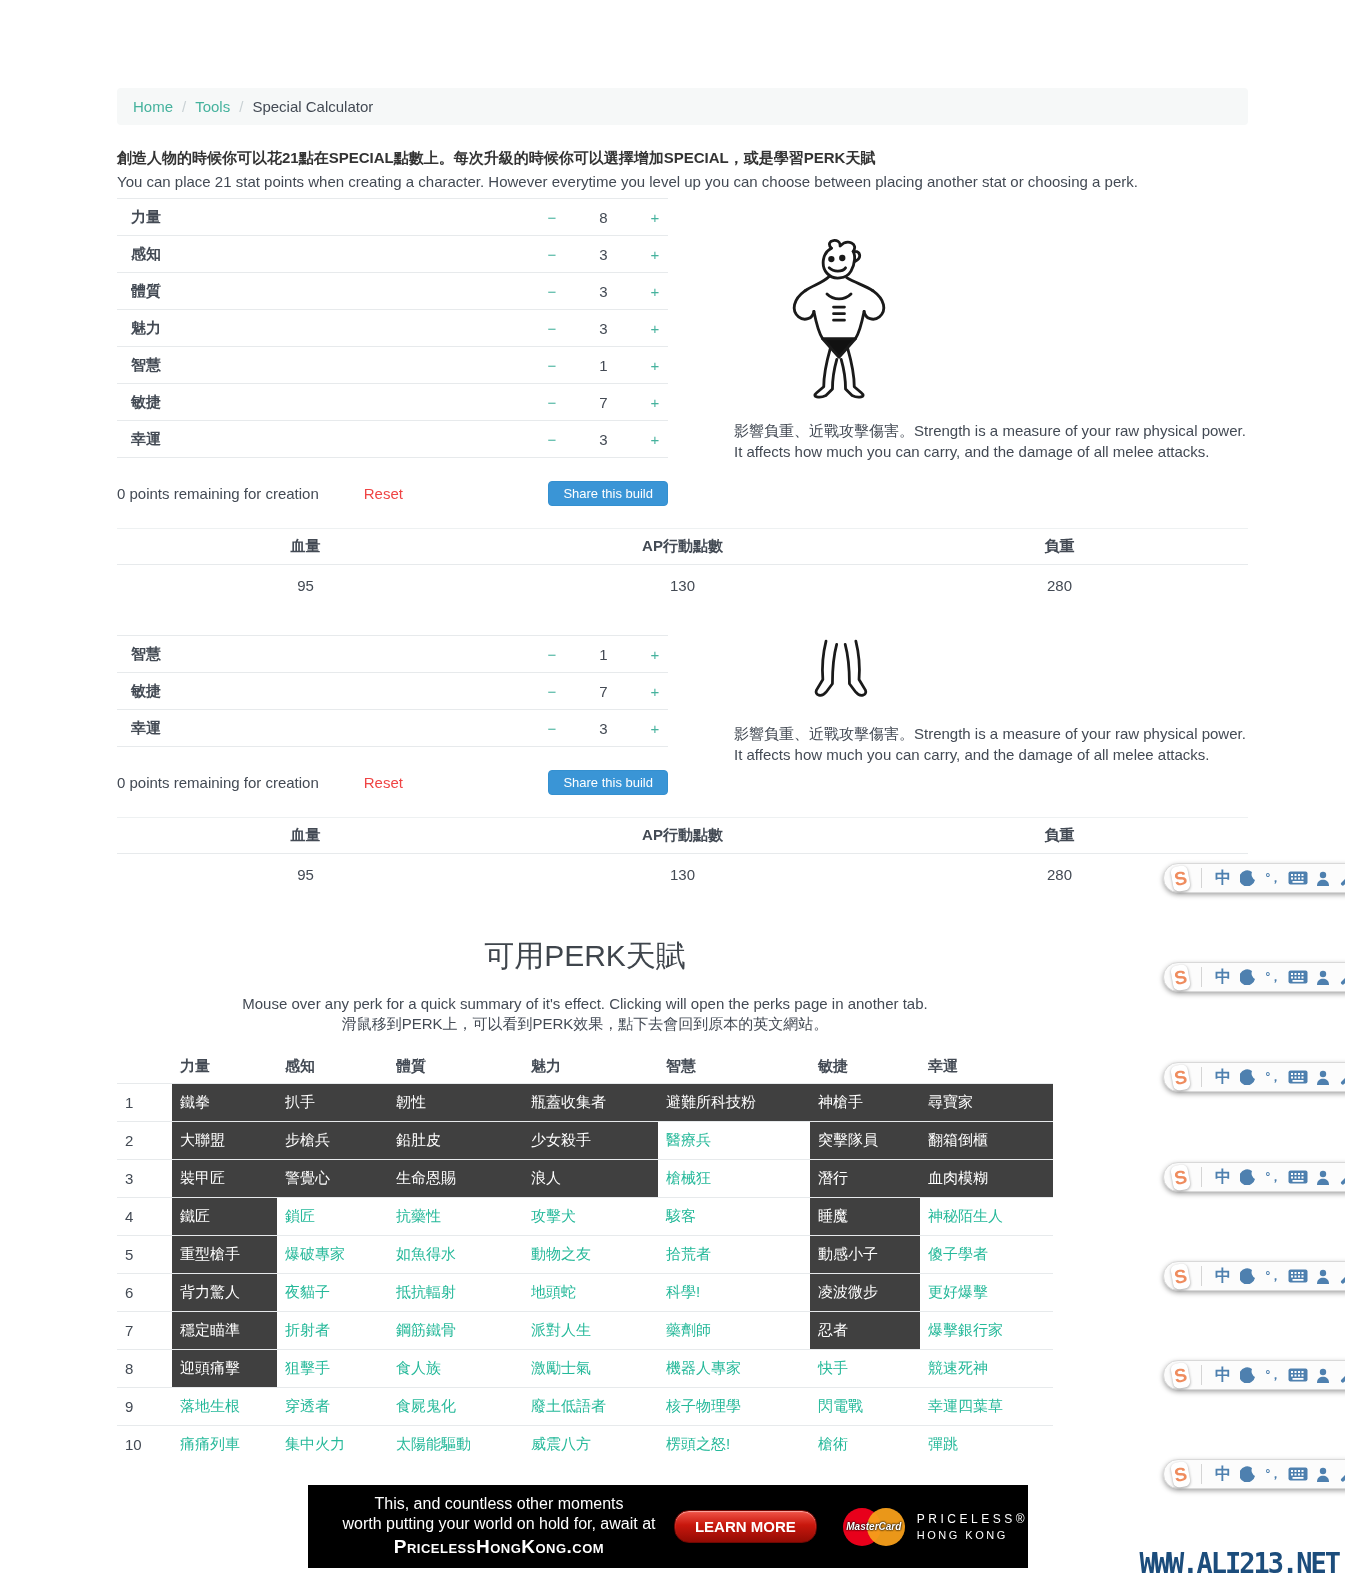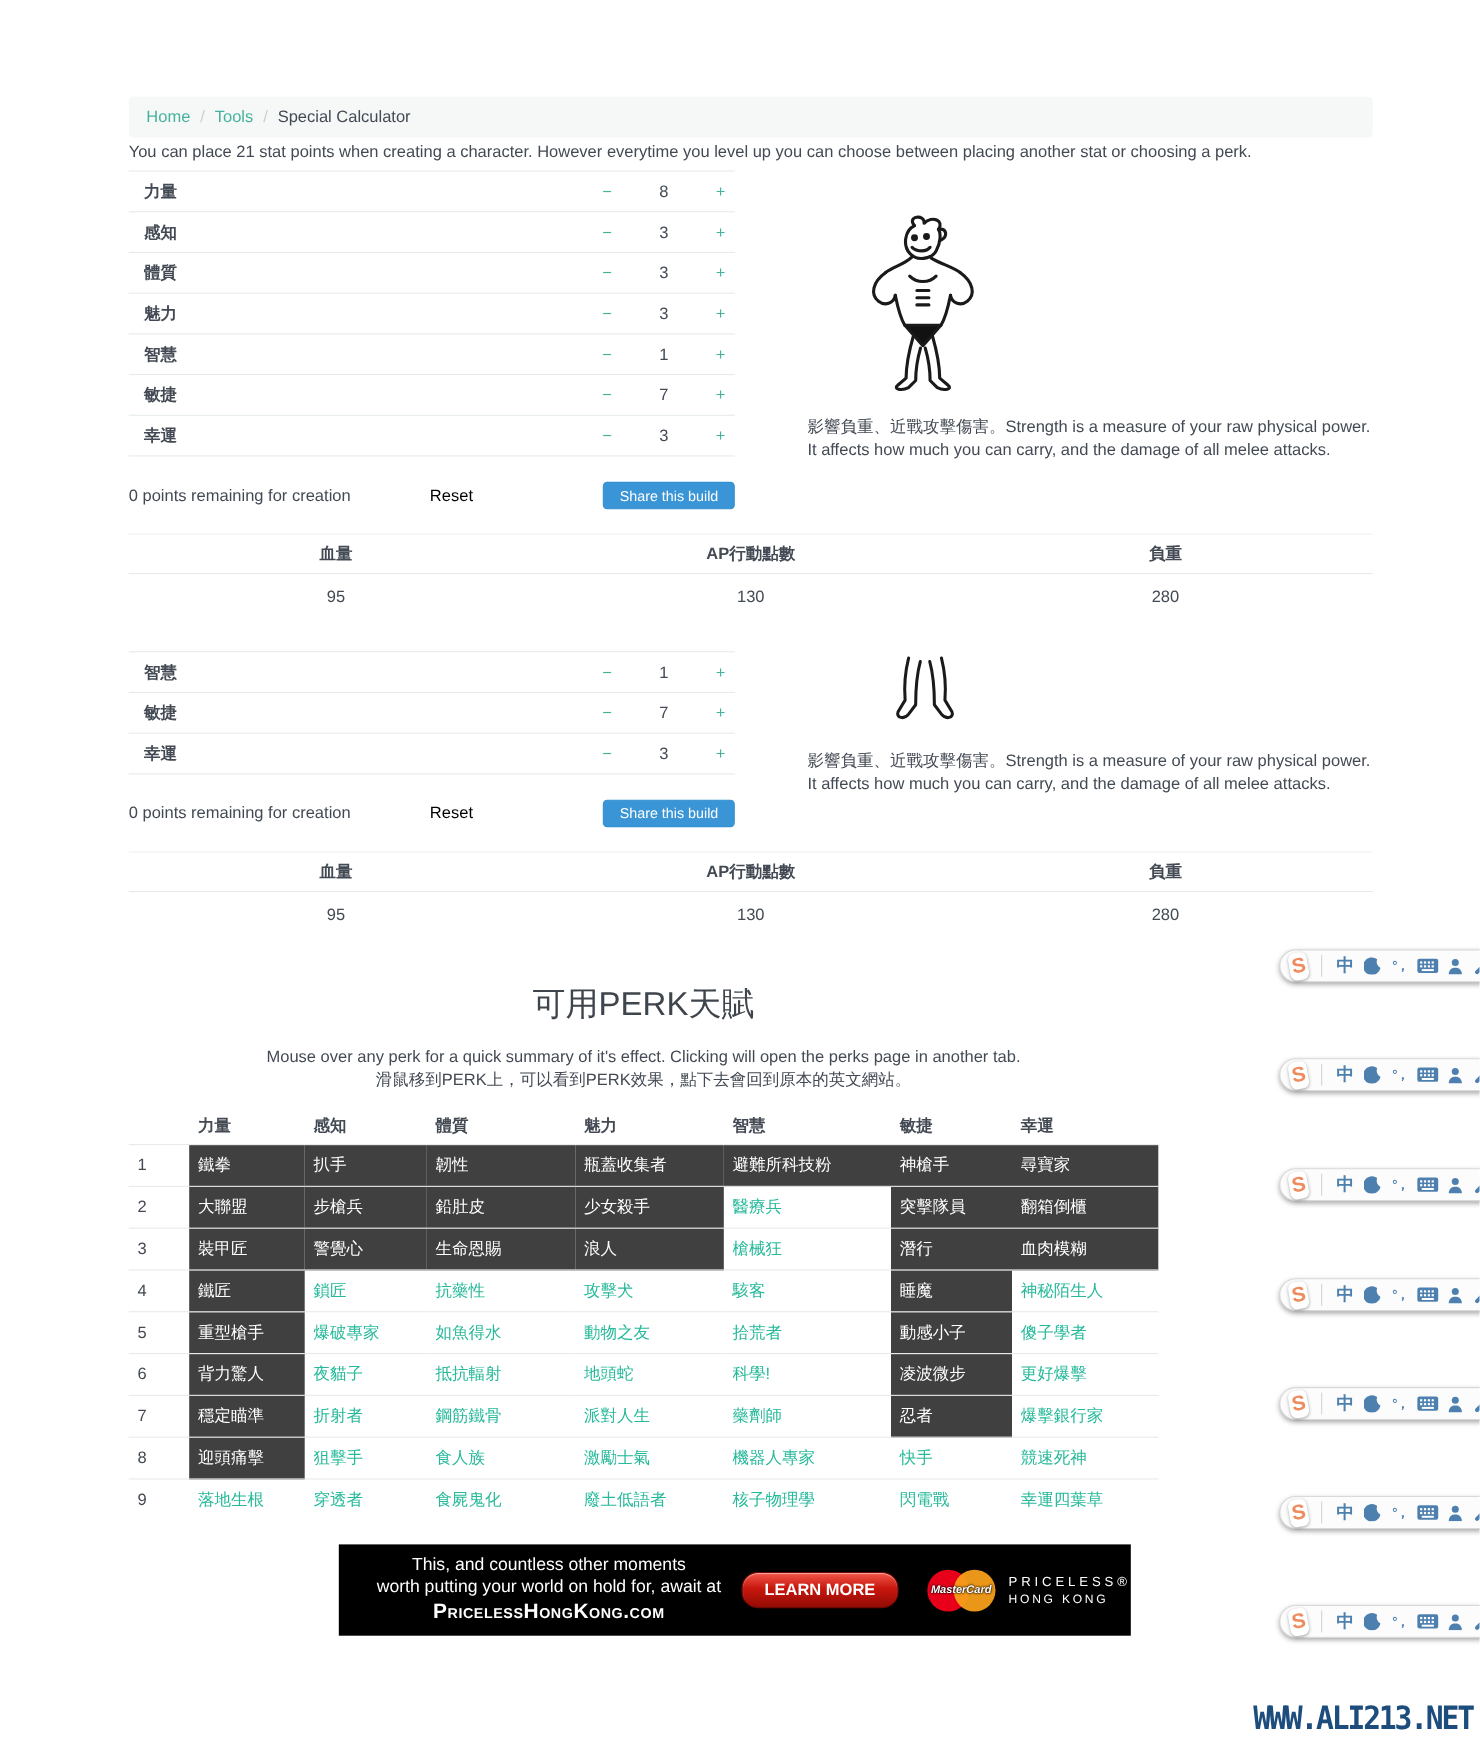--- a/index.html
+++ b/index.html
@@ -24,21 +24,21 @@
   .right-col { width:514px; margin-left:66px; }
   .stats { border-bottom:1px solid #e7eaec; }
   .stat-row { height:37px; border-top:1px solid #e7eaec; display:flex; align-items:center; font-size:15px; }
   .stat-row .lbl { font-weight:bold; color:#434a54; padding-left:14px; }
   .ctrl { margin-left:auto; display:flex; align-items:center; width:125px; justify-content:space-between; margin-right:2px; }
   .pm { color:#45b29d; cursor:pointer; width:22px; text-align:center; text-decoration:none; font-size:15px; }
   .val { width:46px; text-align:center; color:#434a54; }
 
   .points-row { display:flex; align-items:center; margin-top:22px; width:551px; height:26px; }
   .points-text { font-size:15px; }
-  .reset-link { margin-left:72px; color:#000000; font-size:15px; cursor:pointer; text-decoration:none; }
+  .reset-link { margin-left:45px; color:#ef4444; font-size:15px; cursor:pointer; text-decoration:none; }
   .share-btn { margin-left:auto; background:#3a95d6; border:1px solid #3490d0; color:#fff; font-size:13px;
     border-radius:4px; height:25px; padding:0 14px; display:flex; align-items:center; cursor:pointer; }
 
   .vb-wrap { margin-left:45px; margin-top:36px; }
   .vb2-wrap { margin-left:60px; margin-top:4px; }
   .stat-desc { margin-top:14px; font-size:15px; line-height:1.42; color:#434a54; width:513px; }
 
   
   .derived { margin-top:22px; width:1131px; border-top:1px solid #eef1f2; font-size:15px; }
   .drow { display:flex; }
@@ -101,20 +101,21 @@
   <div class="content">
 
     <div class="breadcrumb">
       <a class="crumb-link">Home</a>
       <span class="crumb-sep">/</span>
       <a class="crumb-link">Tools</a>
       <span class="crumb-sep">/</span>
       <span class="crumb-current">Special Calculator</span>
     </div>
 
+    <div class="intro-zh">創造人物的時候你可以花21點在SPECIAL點數上。每次升級的時候你可以選擇增加SPECIAL，或是學習PERK天賦</div>
     <div class="intro-en">You can place 21 stat points when creating a character. However everytime you level up you can choose between placing another stat or choosing a perk.</div>
 
     <div class="main-flex">
       <div class="left-col">
         <div class="stats">
             <div class="stat-row">
        <span class="lbl">力量</span>
        <span class="ctrl">
          <a class="pm">−</a>
          <span class="val">8</span>
@@ -387,20 +388,30 @@
             <tr>
               <td class="num">9</td>
               <td class="perk">落地生根</td>
               <td class="perk">穿透者</td>
               <td class="perk">食屍鬼化</td>
               <td class="perk">廢土低語者</td>
               <td class="perk">核子物理學</td>
               <td class="perk">閃電戰</td>
               <td class="perk">幸運四葉草</td>
             </tr>
+            <tr>
+              <td class="num">10</td>
+              <td class="perk">痛痛列車</td>
+              <td class="perk">集中火力</td>
+              <td class="perk">太陽能驅動</td>
+              <td class="perk">威震八方</td>
+              <td class="perk">楞頭之怒!</td>
+              <td class="perk">槍術</td>
+              <td class="perk">彈跳</td>
+            </tr>
           </tbody>
         </table>
     </div>
 
     <div class="ad">
       <div class="ad-text">
         <div>This, and countless other moments</div>
         <div>worth putting your world on hold for, await at</div>
         <div class="ad-domain">PricelessHongKong.com</div>
       </div>

